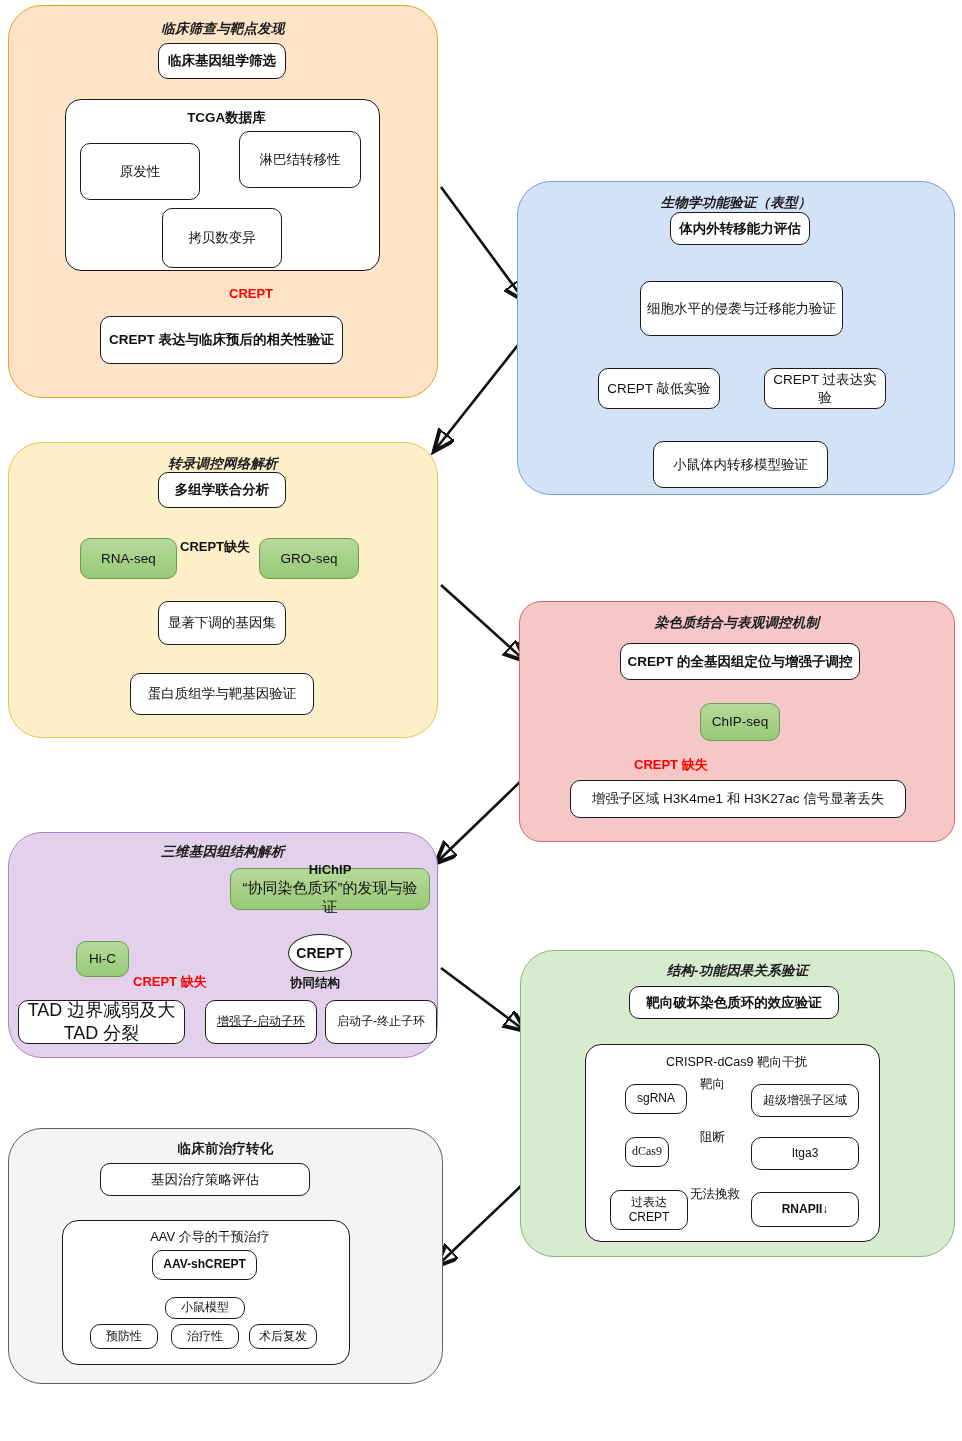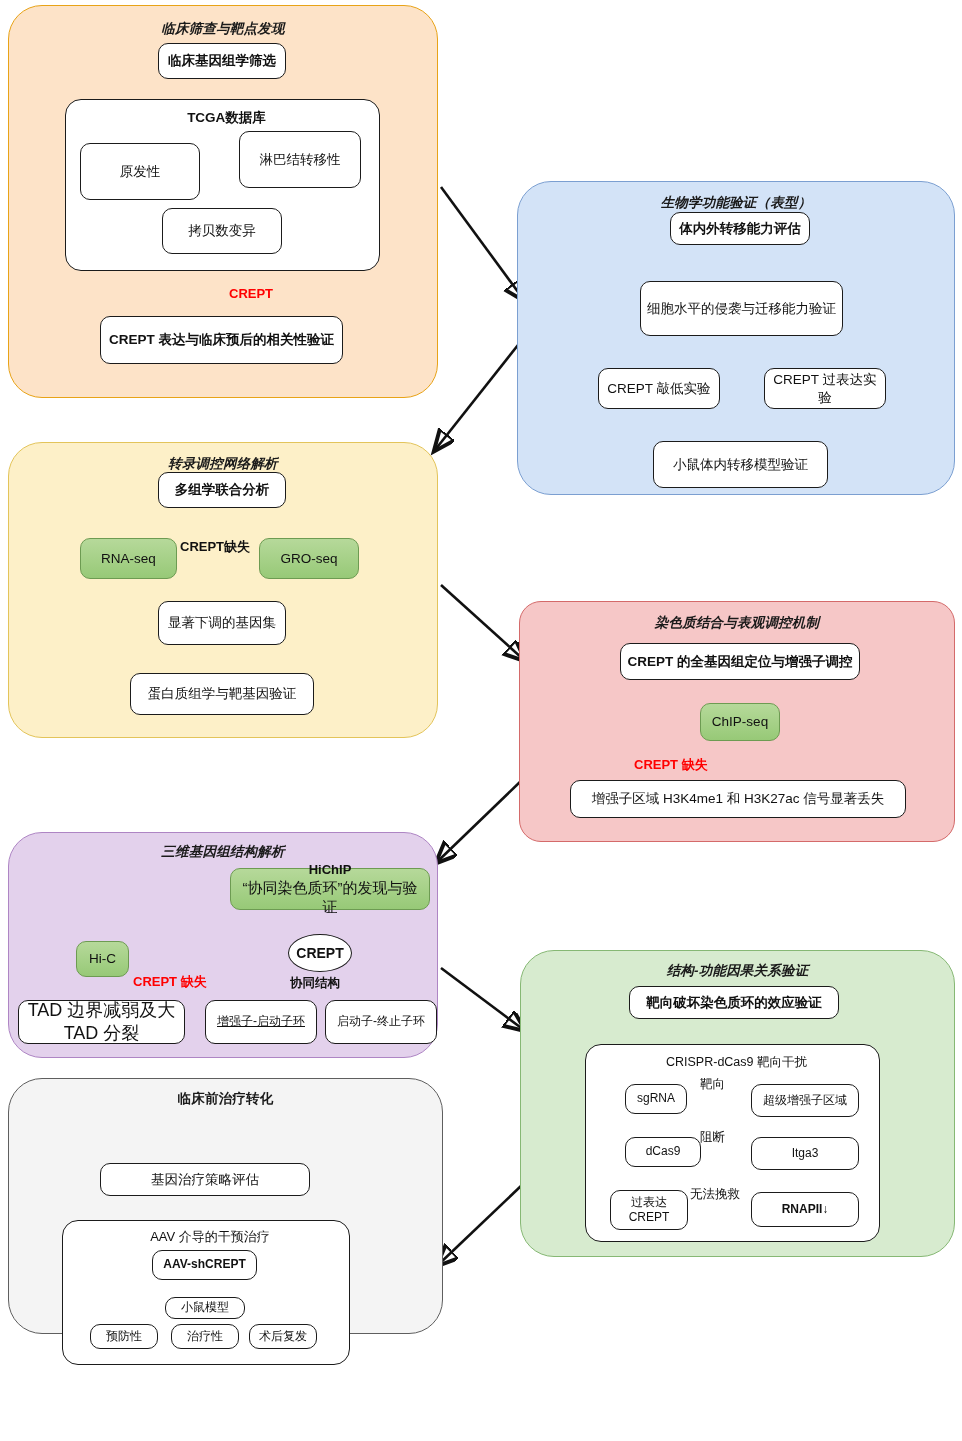--- a/index.html
+++ b/index.html
@@ -112,21 +112,21 @@
   <div class="panel p-orange" style="left:8px;top:5px;width:430px;height:393px;">
     <div class="panel-title" style="top:14px;">临床筛查与靶点发现</div>
   </div>
   <div class="node b" style="left:158px;top:43px;width:128px;height:36px;">临床基因组学筛选</div>
 
   <div class="node grp" style="left:65px;top:99px;width:315px;height:172px;">
     <div class="grp-label b" style="top:9px;">TCGA数据库</div>
   </div>
   <div class="node" style="left:80px;top:131px;width:120px;height:57px;margin-top:12px;">原发性</div>
   <div class="node" style="left:239px;top:131px;width:122px;height:57px;">淋巴结转移性</div>
-  <div class="node" style="left:162px;top:208px;width:120px;height:46px;">拷贝数变异</div>
+  <div class="node" style="left:162px;top:208px;width:120px;height:60px;">拷贝数变异</div>
   <div class="ftext red" style="left:229px;top:286px;">CREPT</div>
   <div class="node b" style="left:100px;top:316px;width:243px;height:48px;">CREPT 表达与临床预后的相关性验证</div>
 
   <div class="panel p-blue" style="left:517px;top:181px;width:438px;height:314px;">
     <div class="panel-title" style="top:12px;">生物学功能验证（表型）</div>
   </div>
   <div class="node b" style="left:670px;top:212px;width:140px;height:33px;">体内外转移能力评估</div>
   <div class="node" style="left:640px;top:281px;width:203px;height:55px;">细胞水平的侵袭与迁移能力验证</div>
   <div class="node" style="left:598px;top:368px;width:122px;height:41px;">CREPT 敲低实验</div>
   <div class="node" style="left:764px;top:368px;width:122px;height:41px;">CREPT 过表达实验</div>
@@ -170,31 +170,31 @@
     <div class="panel-title" style="top:11px;">结构-功能因果关系验证</div>
   </div>
   <div class="node b" style="left:629px;top:986px;width:210px;height:33px;">靶向破坏染色质环的效应验证</div>
 
   <div class="node grp" style="left:585px;top:1044px;width:295px;height:198px;">
     <div class="grp-label" style="top:9px;font-size:12.5px;">CRISPR-dCas9 靶向干扰</div>
   </div>
   <div class="node xs" style="left:625px;top:1084px;width:62px;height:30px;">sgRNA</div>
   <div class="ftext" style="left:700px;top:1076px;font-size:12.5px;">靶向</div>
   <div class="node xs" style="left:751px;top:1084px;width:108px;height:33px;">超级增强子区域</div>
-  <div class="node xs" style="left:625px;top:1137px;width:76px;height:30px;">dCas9</div>
+  <div class="node xs" style="left:625px;top:1137px;width:44px;height:30px;font-family:Liberation Serif, serif;">dCas9</div>
   <div class="ftext" style="left:700px;top:1129px;font-size:12.5px;">阻断</div>
   <div class="node xs" style="left:751px;top:1137px;width:108px;height:33px;">Itga3</div>
   <div class="node xs" style="left:610px;top:1190px;width:78px;height:40px;flex-direction:column;">
     <div>过表达</div>
     <div>CREPT</div>
   </div>
   <div class="ftext" style="left:690px;top:1186px;font-size:12.5px;">无法挽救</div>
   <div class="node xs b" style="left:751px;top:1192px;width:108px;height:35px;">RNAPII↓</div>
 
-  <div class="panel p-gray" style="left:8px;top:1078px;width:435px;height:256px;text-decoration:underline;">
+  <div class="panel p-gray" style="left:8px;top:1128px;width:435px;height:256px;text-decoration:underline;">
     <div class="panel-title" style="top:11px;font-weight:bold;font-style:normal;">临床前治疗转化</div>
   </div>
   <div class="node" style="left:100px;top:1163px;width:210px;height:33px;">基因治疗策略评估</div>
   <div class="node grp" style="left:62px;top:1220px;width:288px;height:145px;">
     <div class="grp-label" style="top:8px;font-size:13px;">AAV 介导的干预治疗</div>
   </div>
   <div class="node xs b" style="left:152px;top:1250px;width:105px;height:30px;">AAV-shCREPT</div>
   <div class="node xs" style="left:165px;top:1297px;width:80px;height:22px;">小鼠模型</div>
   <div class="node xs" style="left:90px;top:1324px;width:68px;height:25px;">预防性</div>
   <div class="node xs" style="left:171px;top:1324px;width:68px;height:25px;">治疗性</div>

